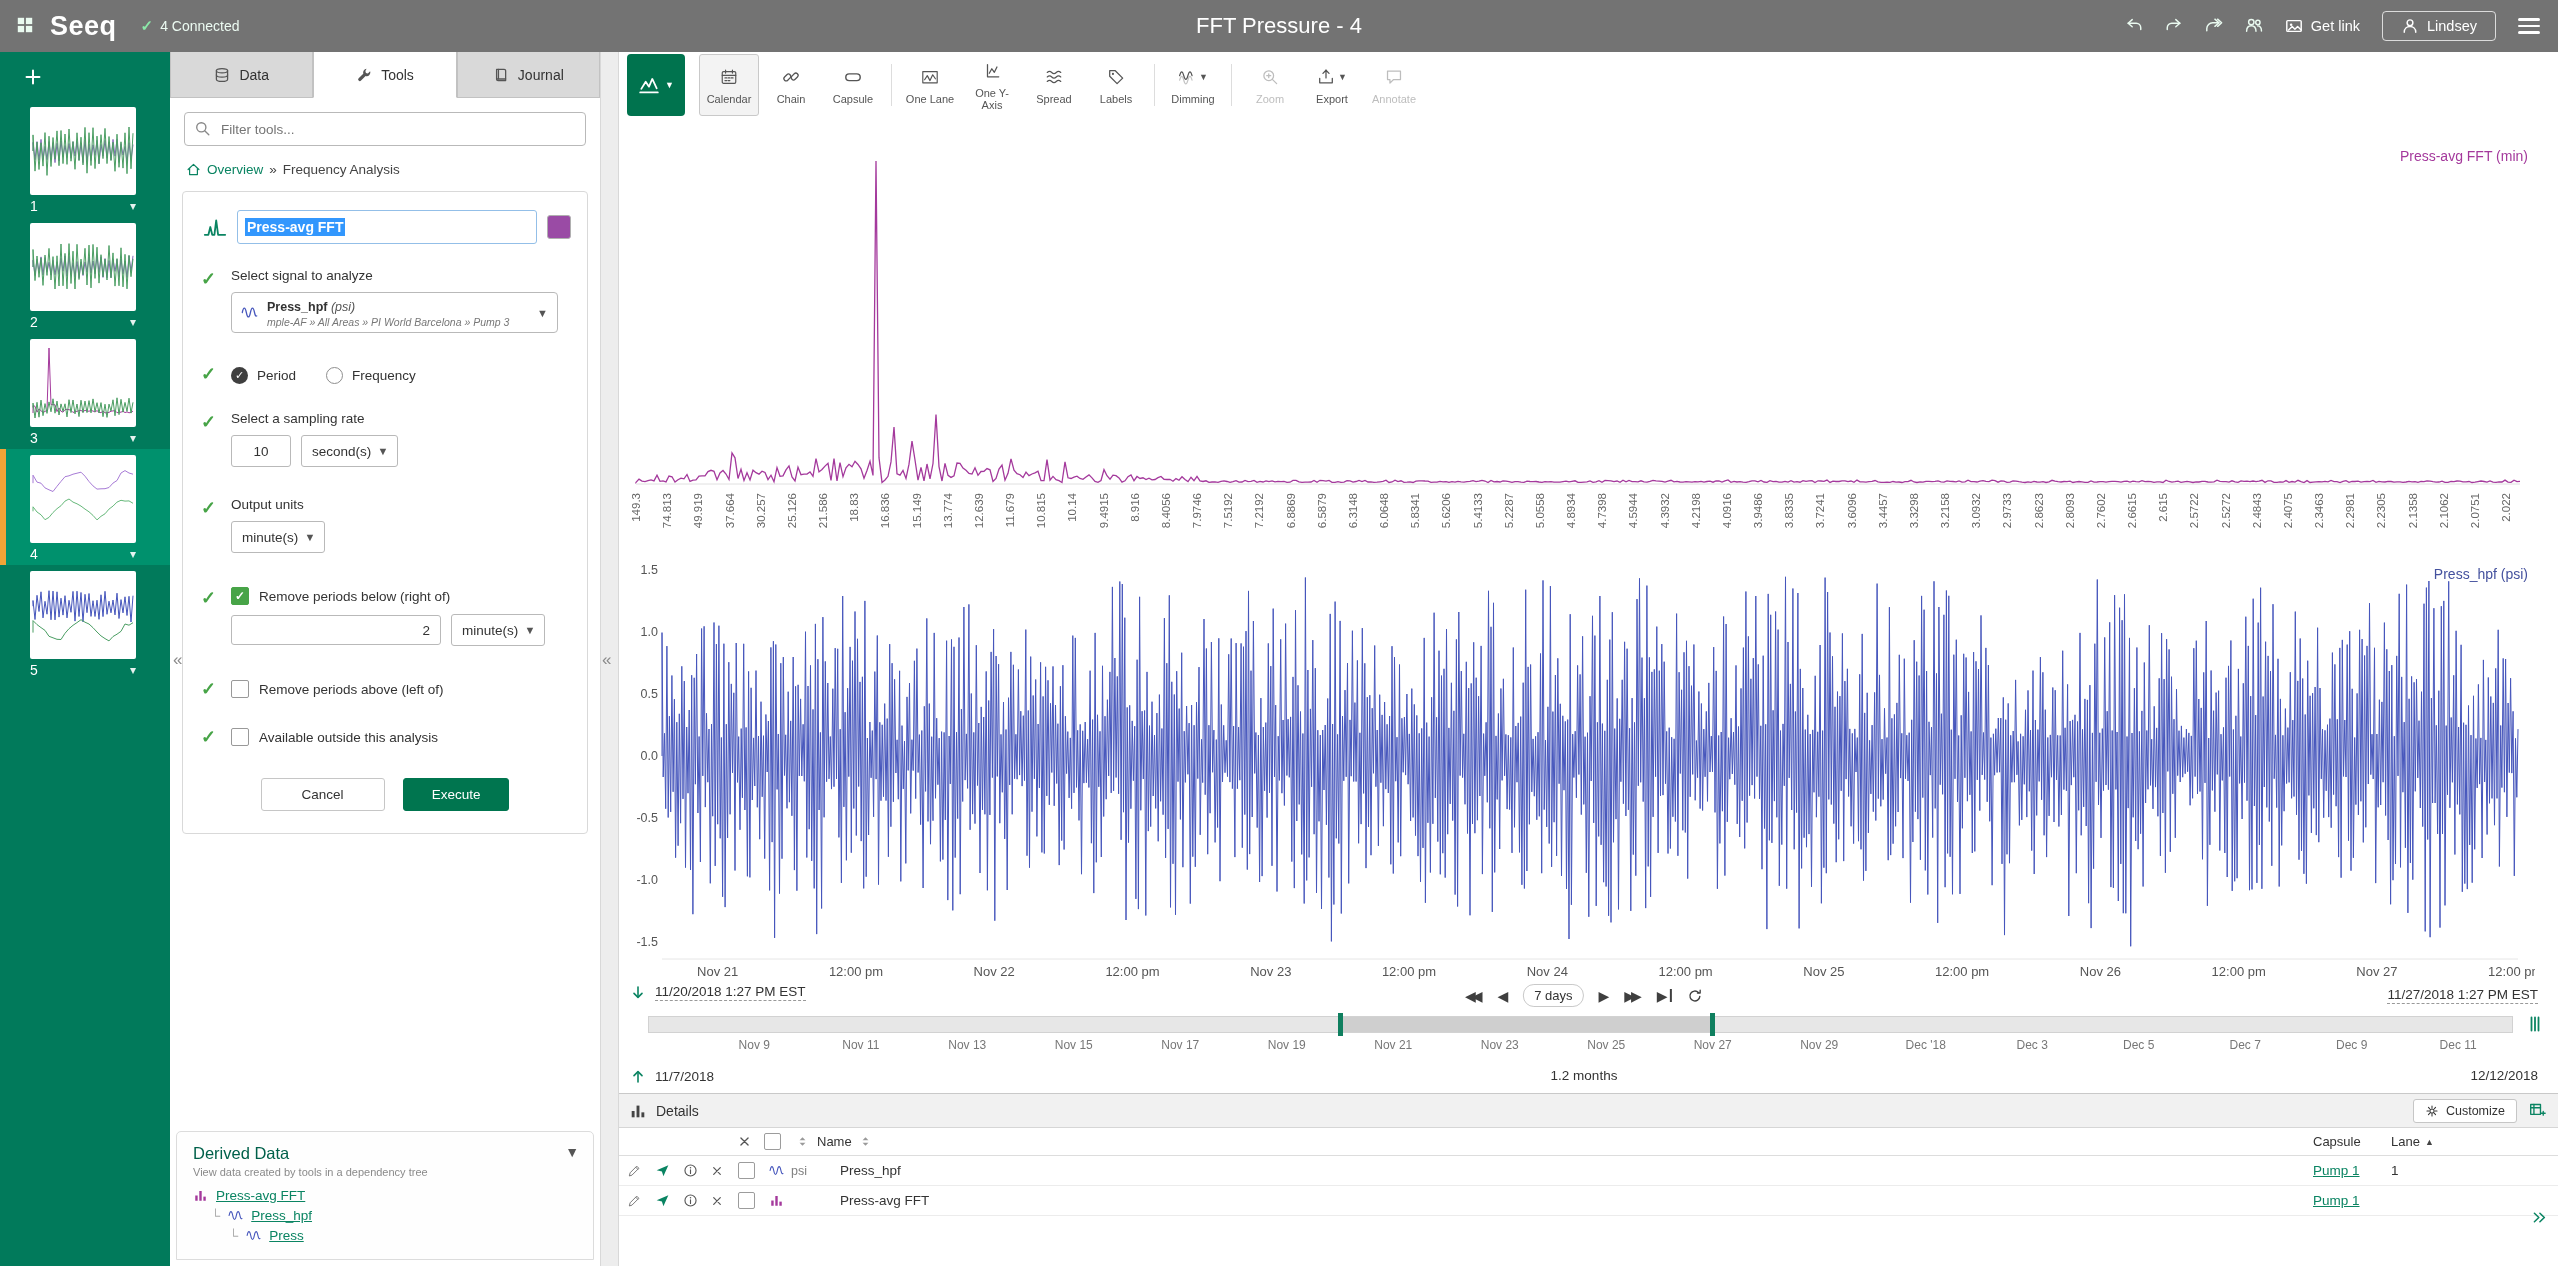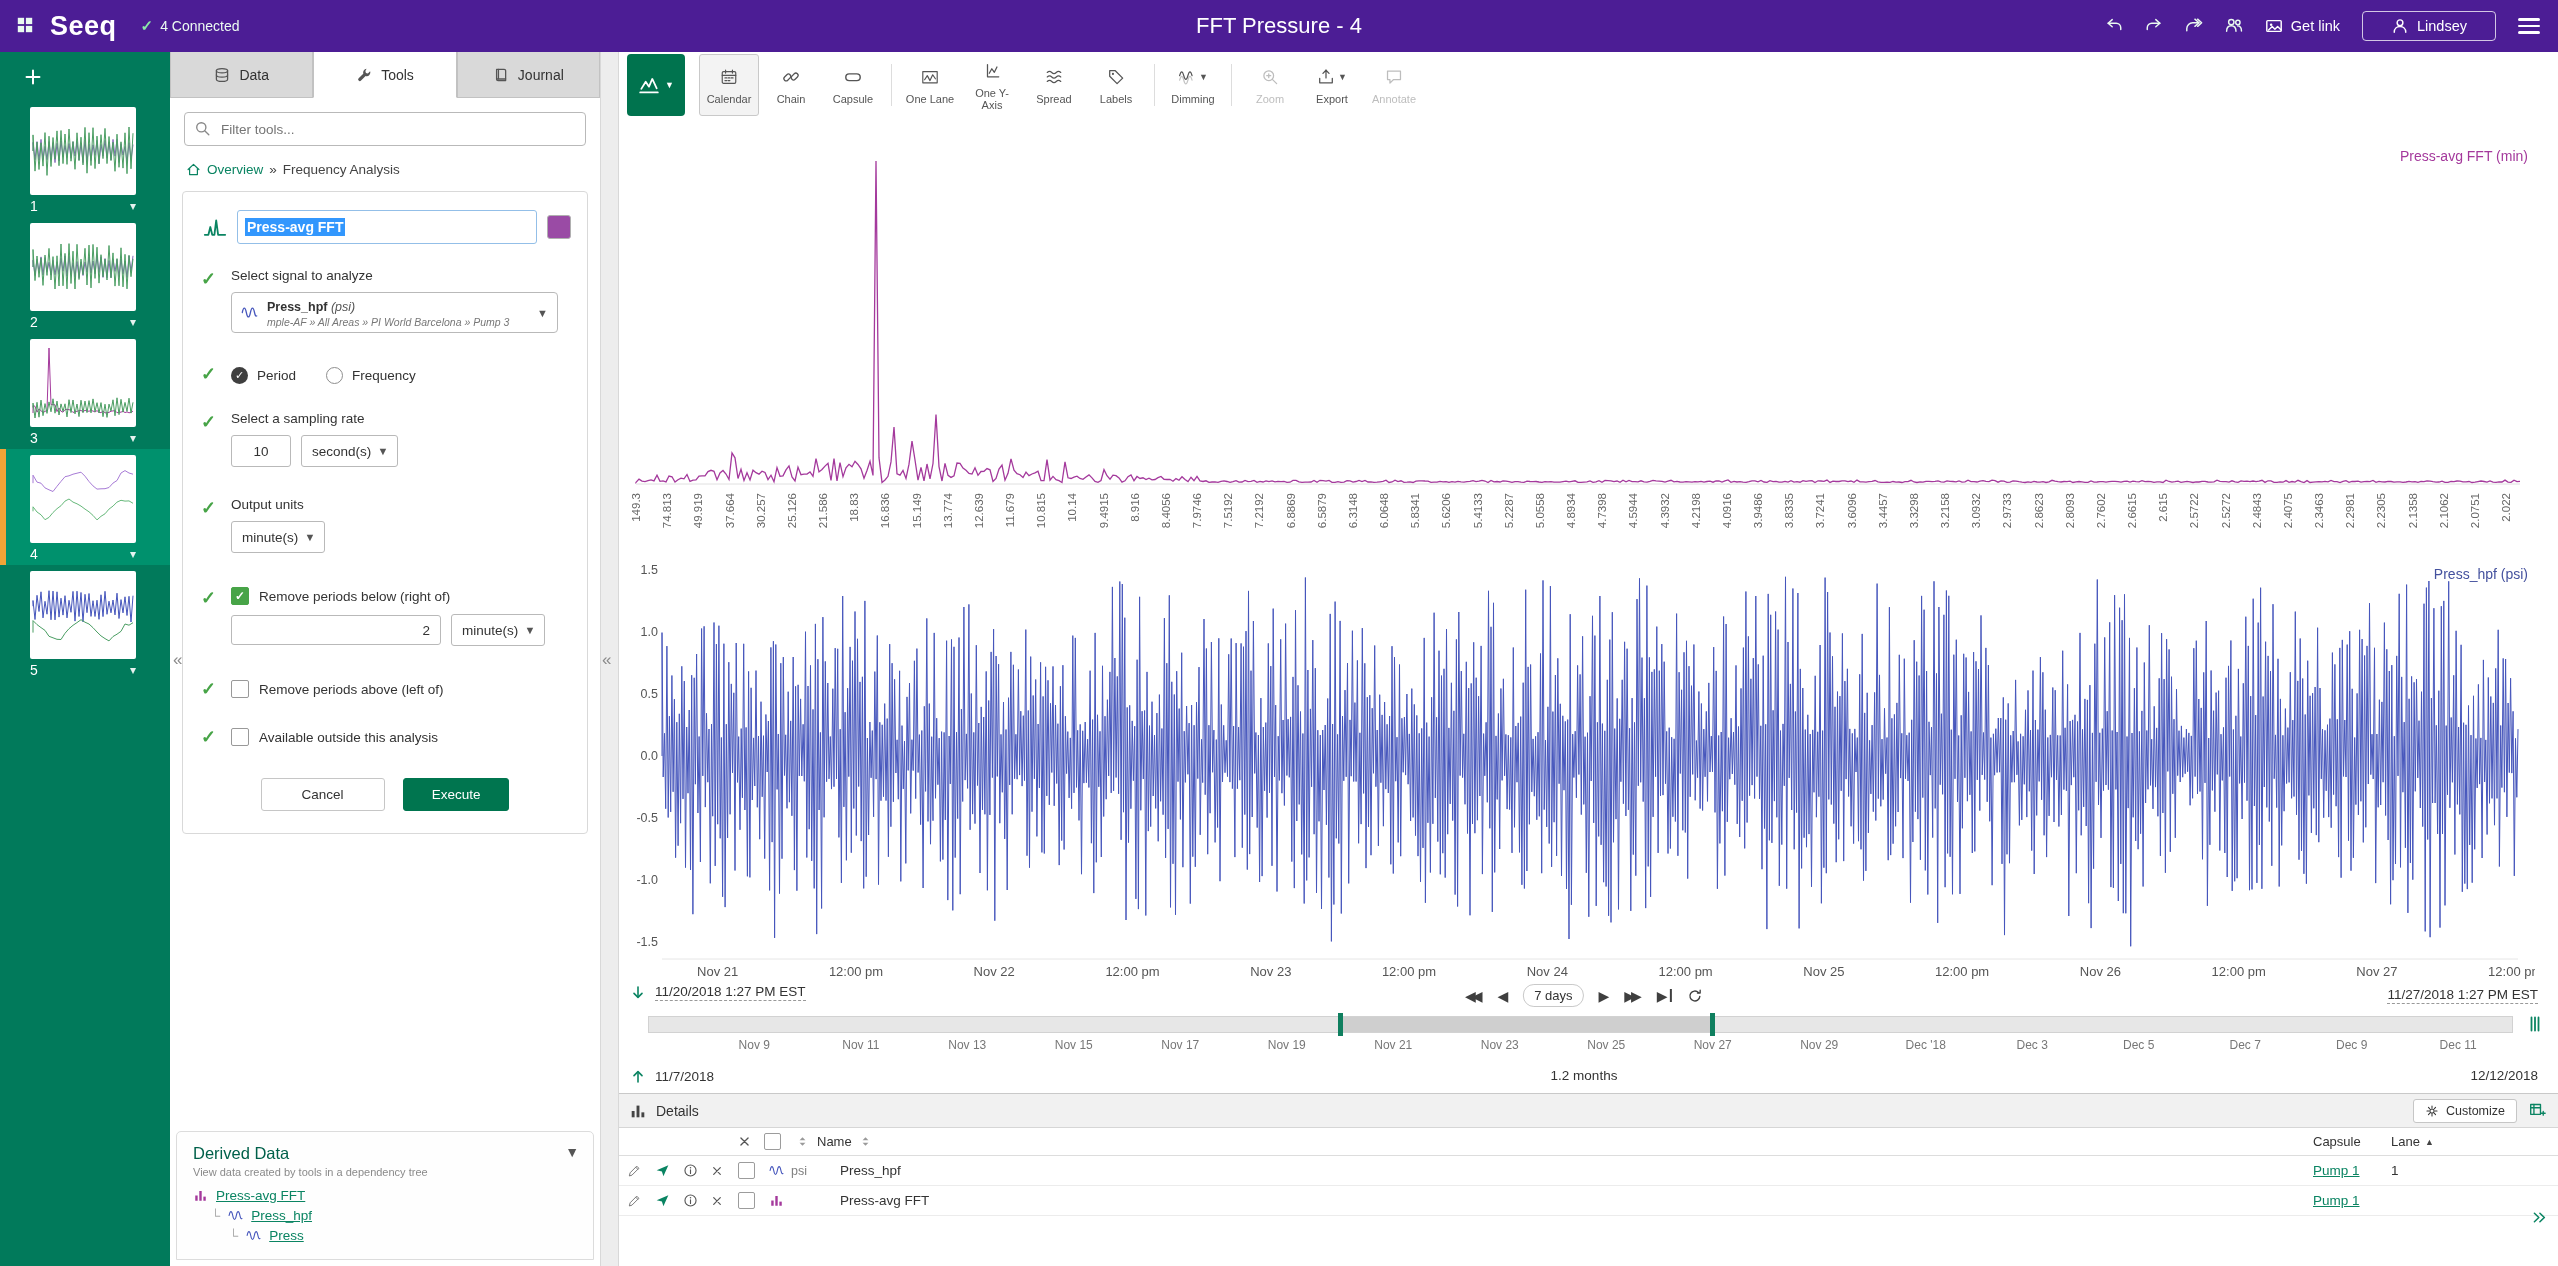--- a/index.html
+++ b/index.html
@@ -3,32 +3,32 @@
 <meta charset="utf-8">
 <style>
   html,body{margin:0;padding:0;background:#fff;}
   .app{position:relative;width:2558px;height:1266px;background:#fff;overflow:hidden;
        font-family:"Liberation Sans",sans-serif;color:#333;}
   svg{font-family:"Liberation Sans",sans-serif;}
   .ic{display:inline-flex;align-items:center;justify-content:center;font-size:18px;line-height:1;}
   .ic svg{display:block;}
 
   
-  .topbar{position:absolute;top:0;left:0;right:0;height:52px;background:#4c1d95;color:#fff;
+  .topbar{position:absolute;top:0;left:0;right:0;height:52px;background:#737373;color:#fff;
           display:flex;align-items:center;z-index:30;}
   .tb-left{display:flex;align-items:center;gap:16px;padding-left:16px;}
   .logo{font-size:27px;font-weight:700;letter-spacing:.5px;cursor:pointer;}
   .connected{display:flex;align-items:center;gap:7px;font-size:14px;margin-left:8px;color:#ecfbf2;cursor:pointer;}
   .connected .okmark{color:#8ce9a9;font-size:15px;font-weight:700;}
   .tb-title{position:absolute;left:50%;transform:translateX(-50%);font-size:22px;white-space:nowrap;}
   .tb-right{margin-left:auto;display:flex;align-items:center;gap:22px;padding-right:18px;font-size:14.5px;}
   .tb-iconbtn{color:#eafaf0;cursor:pointer;background:none;border:none;padding:0;}
   .getlink{display:flex;align-items:center;gap:8px;cursor:pointer;color:#fff;}
   .userchip{display:flex;align-items:center;gap:8px;border:1px solid rgba(255,255,255,.75);
-            border-radius:4px;padding:5px 28px;cursor:pointer;color:#fff;background:none;font-size:14.5px;}
+            border-radius:4px;padding:5px 18px;cursor:pointer;color:#fff;background:none;font-size:14.5px;}
   .hamb{display:flex;flex-direction:column;gap:4px;cursor:pointer;}
   .hamb i{display:block;width:22px;height:2.5px;background:#fff;border-radius:2px;}
 
   
   .rail{position:absolute;top:52px;left:0;width:170px;bottom:0;background:#017a5b;z-index:20;}
   .rail-plus{margin:13px 0 8px 18px;background:none;border:none;color:#fff;cursor:pointer;font-size:22px;}
   .ws{position:relative;padding:6px 0 3px 30px;cursor:pointer;}
   .ws.selected{background:#00916d;}
   .ws.selected::before{content:"";position:absolute;left:0;top:0;bottom:0;width:6px;background:#f0a437;}
   .ws-thumb{width:106px;height:88px;background:#fff;border-radius:2px;overflow:hidden;}

